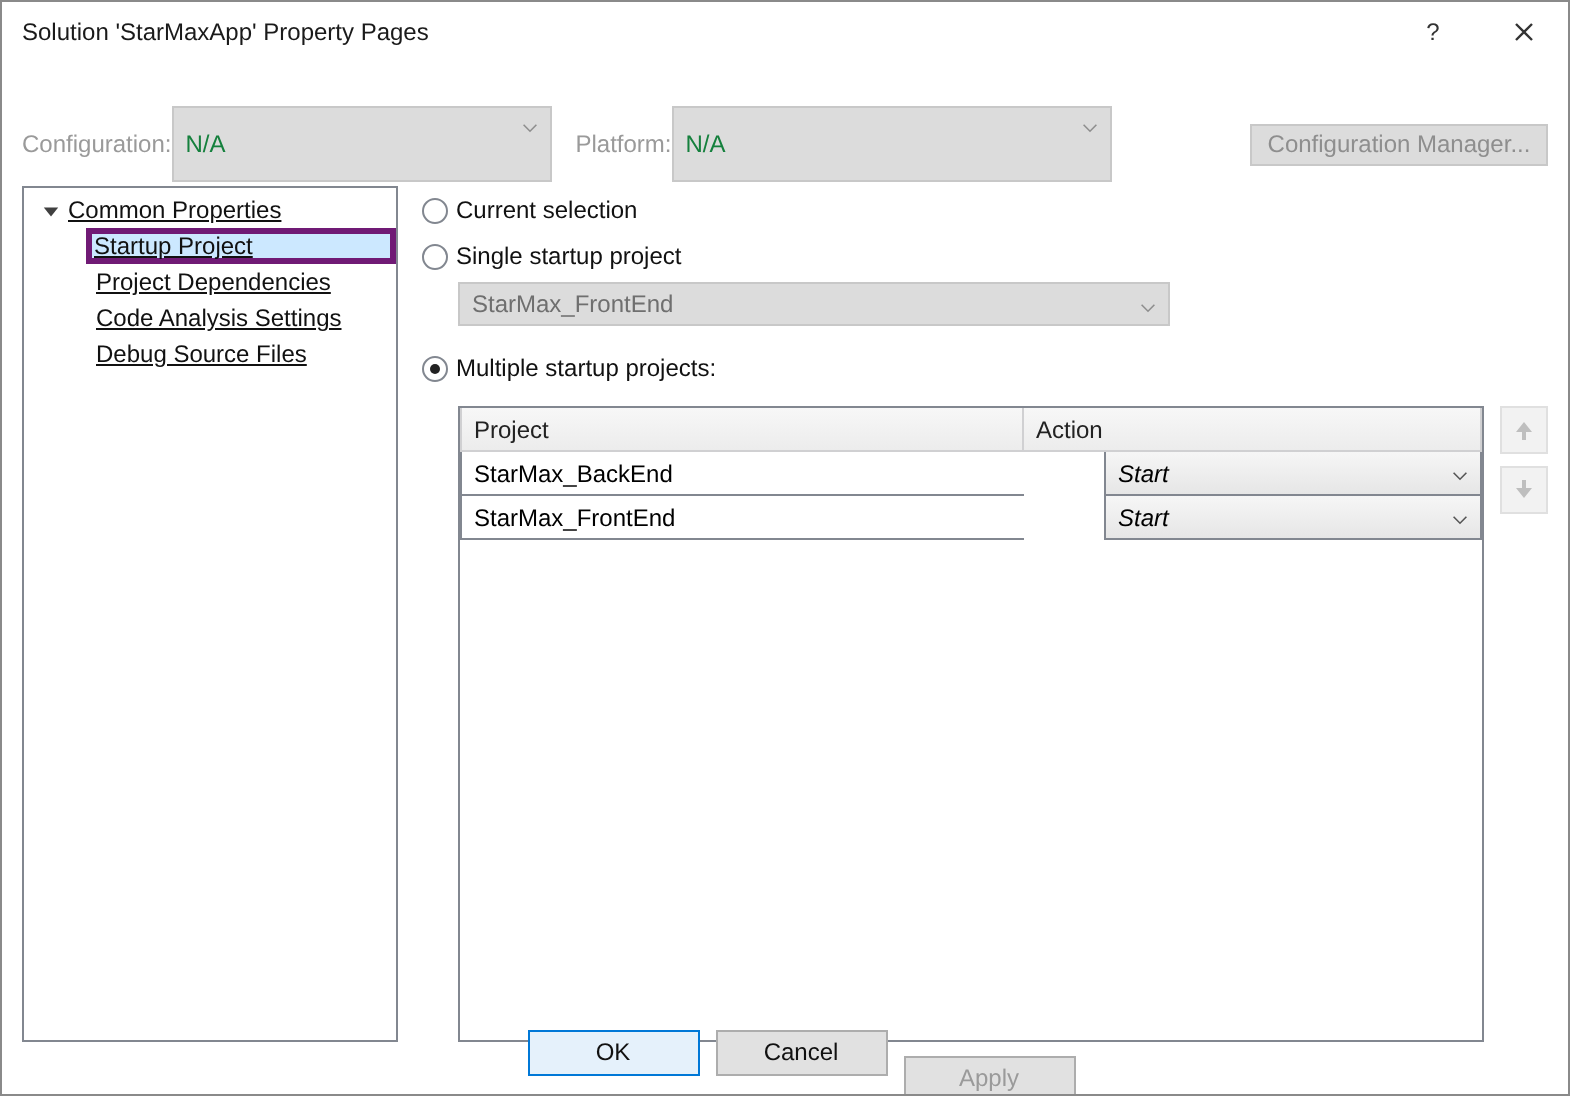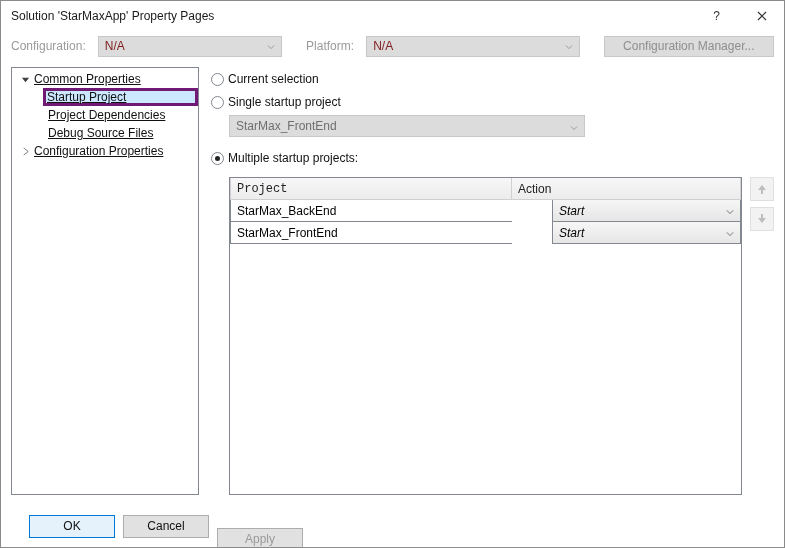--- a/index.html
+++ b/index.html
@@ -5,29 +5,29 @@
     * { box-sizing: border-box; font-family: "Segoe UI", Tahoma, sans-serif; font-size: 12px; }
     html, body { margin: 0; padding: 0; }
     body { width: 785px; height: 548px; background: #fff; border: 1px solid #8a8a8a; position: relative; overflow: hidden; }
 
     
     .titlebar { height: 30px; display: flex; align-items: center; padding-left: 10px; background: #fff; }
     .titlebar .title-text { flex: 1; color: #1a1a1a; }
     .titlebar .help-btn, .titlebar .close-btn { width: 45px; height: 30px; display: flex; align-items: center; justify-content: center; color: #333; }
 
     
-    .toolbar { height: 30px; display: flex; align-items: center; gap: 12px; padding: 0 10px; background: #fff; }
+    .toolbar { height: 30px; display: flex; align-items: center; gap: 0; padding: 0 10px; background: #fff; margin-top: 26px; }
     .toolbar .lbl { color: #9a9a9a; }
-    .toolbar .combo { height: 21px; border: 1px solid #c8c8c8; background: #dcdcdc; color: #7f1d1d; display: flex; align-items: center; padding: 0 6px; position: relative; }
+    .toolbar .combo { height: 38px; border: 1px solid #c8c8c8; background: #dcdcdc; color: #15803d; display: flex; align-items: center; padding: 0 6px; position: relative; }
     .combo.config { width: 190px; margin-right: 12px; }
     .combo.platform { width: 220px; }
     .combo .chev { position: absolute; right: 6px; top: 3px; }
     .chev svg { width: 8px; height: 8px; }
     .spacer { flex: 1; }
-    .toolbar .cfg-btn { height: 21px; width: 176px; border: 1px solid #c8c8c8; background: #dcdcdc; color: #8e8e8e; display: flex; align-items: center; justify-content: center; }
+    .toolbar .cfg-btn { height: 21px; width: 149px; border: 1px solid #c8c8c8; background: #dcdcdc; color: #8e8e8e; display: flex; align-items: center; justify-content: center; }
 
     
     .main { display: flex; gap: 12px; padding: 6px 10px 10px 10px; height: calc(100% - 30px - 30px - 42px); }
     .tree-panel { width: 188px; border: 1px solid #828790; background: #fff; padding: 2px 0; }
     .tree .row { display: flex; align-items: center; height: 18px; padding-left: 4px; color: #111; text-decoration: underline; }
     .tree .row.lvl0 { margin-left: 2px; font-weight: 400; }
     .tree .row.lvl1 { margin-left: 32px; }
     .tree .arrow { width: 14px; height: 14px; display: inline-flex; align-items: center; justify-content: center; margin-right: 2px; }
     .tree .row.selected { background: #cce8ff; border: 3px solid #701a75; height: 18px; margin-left: 31px; padding-left: 1px; }
     .tree .row.selected span.label { }
@@ -38,37 +38,37 @@
     .radio { width: 13px; height: 13px; border-radius: 50%; border: 1px solid #828790; background: #fff; display: inline-flex; align-items: center; justify-content: center; }
     .radio .dot { width: 5px; height: 5px; border-radius: 50%; background: #222; }
 
     .proj-combo { margin-left: 18px; margin-top: 0; height: 22px; width: 356px; border: 1px solid #c8c8c8; background: #dcdcdc; color: #6f6f6f; display: flex; align-items: center; padding: 0 6px; position: relative; }
     .proj-combo .chev { position: absolute; right: 6px; top: 5px; }
 
     .grid-area { display: flex; gap: 8px; margin-top: 6px; flex: 1; }
     .grid-wrapper { flex: 1; border: 1px solid #828790; background: #fff; margin-left: 18px; display:flex; flex-direction: column;}
     .grid-header { display: flex; background: #f0f0f0; }
     .grid-header .hcell { border: 1px solid #d0d0d2; border-top: none; border-left: none; height: 22px; display: flex; align-items:center; padding: 0 6px; color: #222; background: linear-gradient(#f7f7f7,#ececec); }
-    .hcell.project { flex: 0 0 282px; border-left: 1px solid #d0d0d2; font-family: Liberation Mono, monospace;}
+    .hcell.project { flex: 0 0 282px; border-left: 1px solid #d0d0d2;}
     .hcell.action  { flex: 1; }
     .grid-row { display: flex; height: 22px; gap: 40px; }
     .grid-row .cell { border: 1px solid #828790; border-top: none; display: flex; align-items:center; padding: 0 6px; }
     .grid-row .cell.project { flex: 0 0 282px; border-right: none;}
     .grid-row .cell.action  { flex: 1; background: linear-gradient(#f6f6f6,#e6e6e6); border-left-color: #828790; position: relative; font-style: italic;}
     .cell.action .chev { position: absolute; right: 6px; top: 5px; }
     .grid-body-pad { flex: 1; }
     .grid-row:first-of-type .cell { border-top: 0; }
 
     .move-btns { display: flex; flex-direction: column; gap: 6px; }
     .move-btns .btn { width: 24px; height: 24px; border: 1px solid #c8c8c8; background: #e8e8e8; display:flex; align-items:center; justify-content: center; }
     .move-btns .btn svg { width: 12px; height: 12px; }
     .move-btns .btn.disabled { opacity: 0.55; }
 
     
-    .bottom-bar { position: absolute; bottom: 0; left: 16px; right: 0; height: 42px; display:flex; align-items:center; justify-content:flex-start; gap: 8px; padding: 0 12px; }
+    .bottom-bar { position: absolute; bottom: 0; left: 16px; right: 0; height: 42px; display:flex; align-items:center; justify-content:center; gap: 8px; padding: 0 12px; }
     .btn-std { width: 86px; height: 23px; border: 1px solid #adadad; background: #e1e1e1; display:flex; align-items:center; justify-content:center; color:#111;}
     .btn-std.default { border: 1px solid #0078d7; background: #e5f1fb;}
     .btn-std.disabled { color: #9a9a9a; margin-top: 26px; }
   </style>
 </head>
 <body>
 
 <div class="titlebar">
   <div class="title-text">Solution 'StarMaxApp' Property Pages</div>
   <div class="help-btn">?</div>
@@ -110,29 +110,24 @@
           </span>
         <span class="label">Common Properties</span>
       </div>
       <div class="row lvl1 selected">
         <span class="label">Startup Project</span>
       </div>
       <div class="row lvl1">
         <span class="label">Project Dependencies</span>
       </div>
       <div class="row lvl1">
+        <span class="label">Code Analysis Settings</span>
+      </div>
+      <div class="row lvl1">
         <span class="label">Debug Source Files</span>
-      </div>
-      <div class="row lvl0">
-        <span class="arrow">
-            <svg viewBox="0 0 10 10">
-              <path d="M3 1 L8 5 L3 9" fill="none" stroke="#707070"></path>
-            </svg>
-          </span>
-        <span class="label">Configuration Properties</span>
       </div>
     </div>
   </div>
 
   <div class="content">
 
     <div class="radio-row">
       <span class="radio"></span>
       <span>Current selection</span>
     </div>

